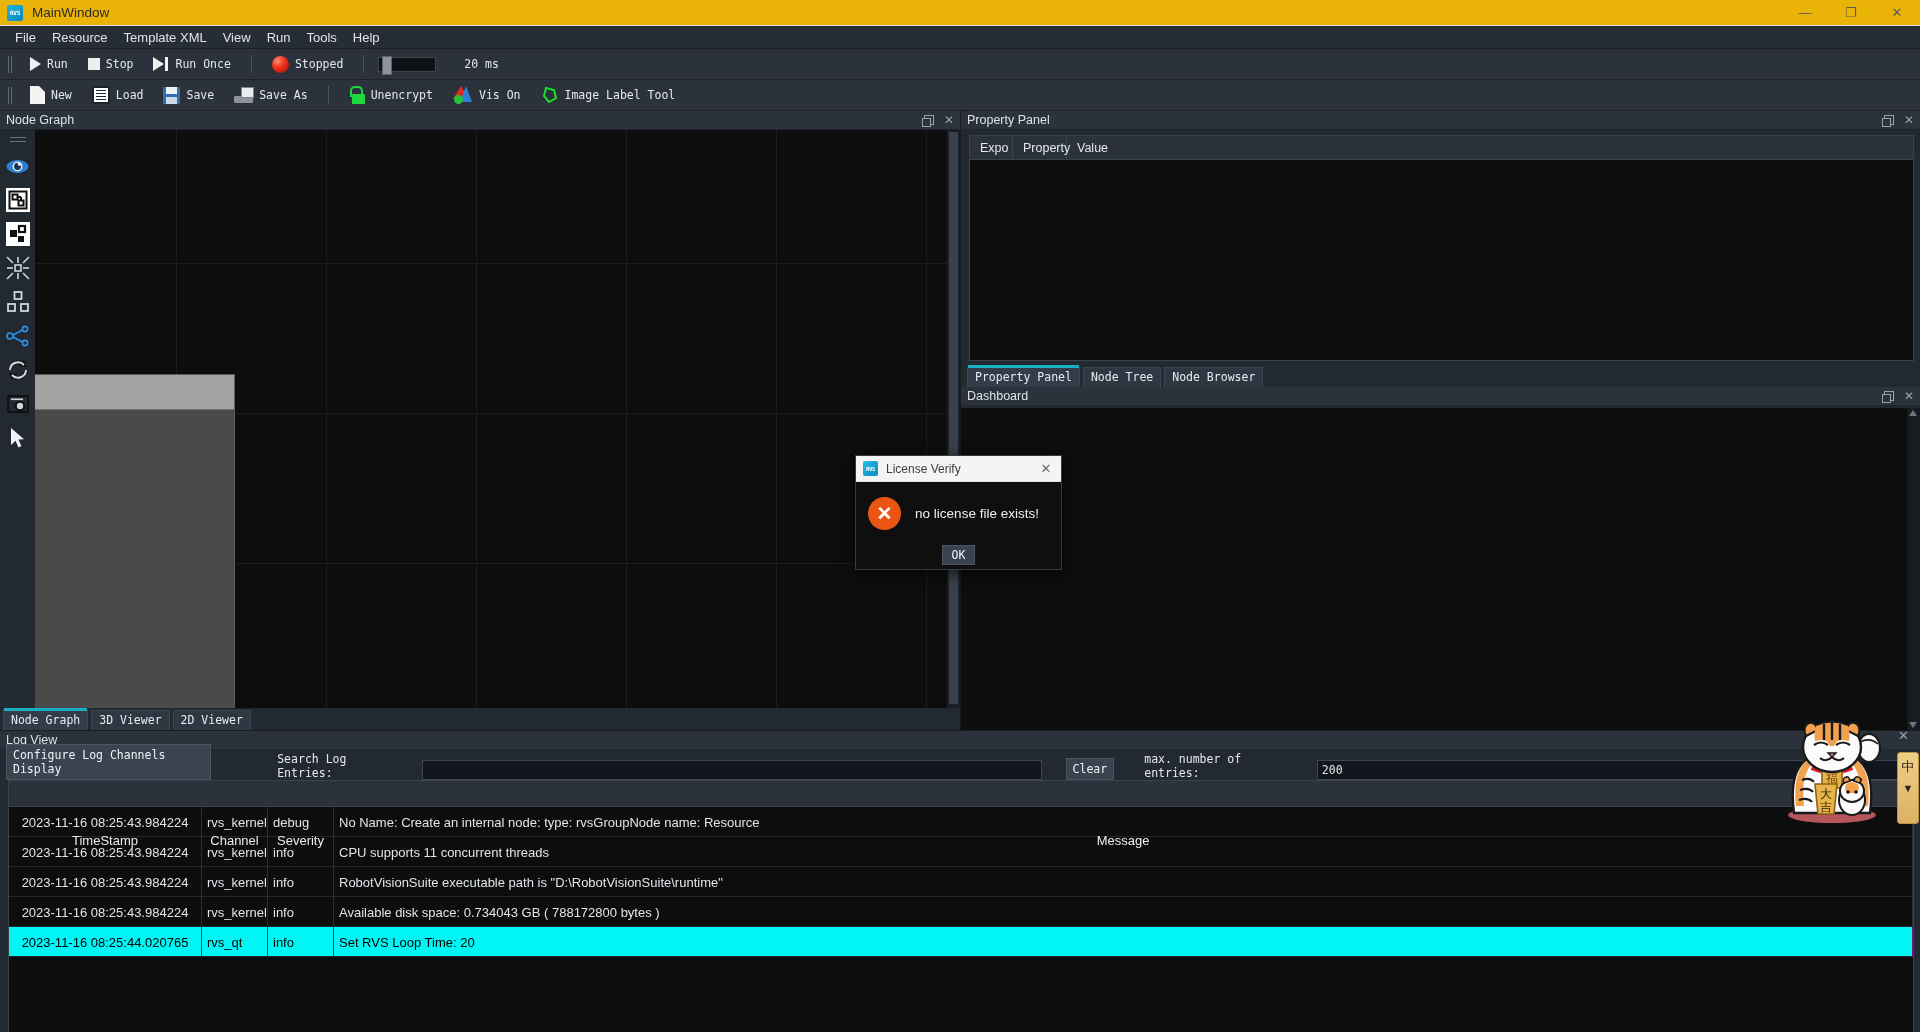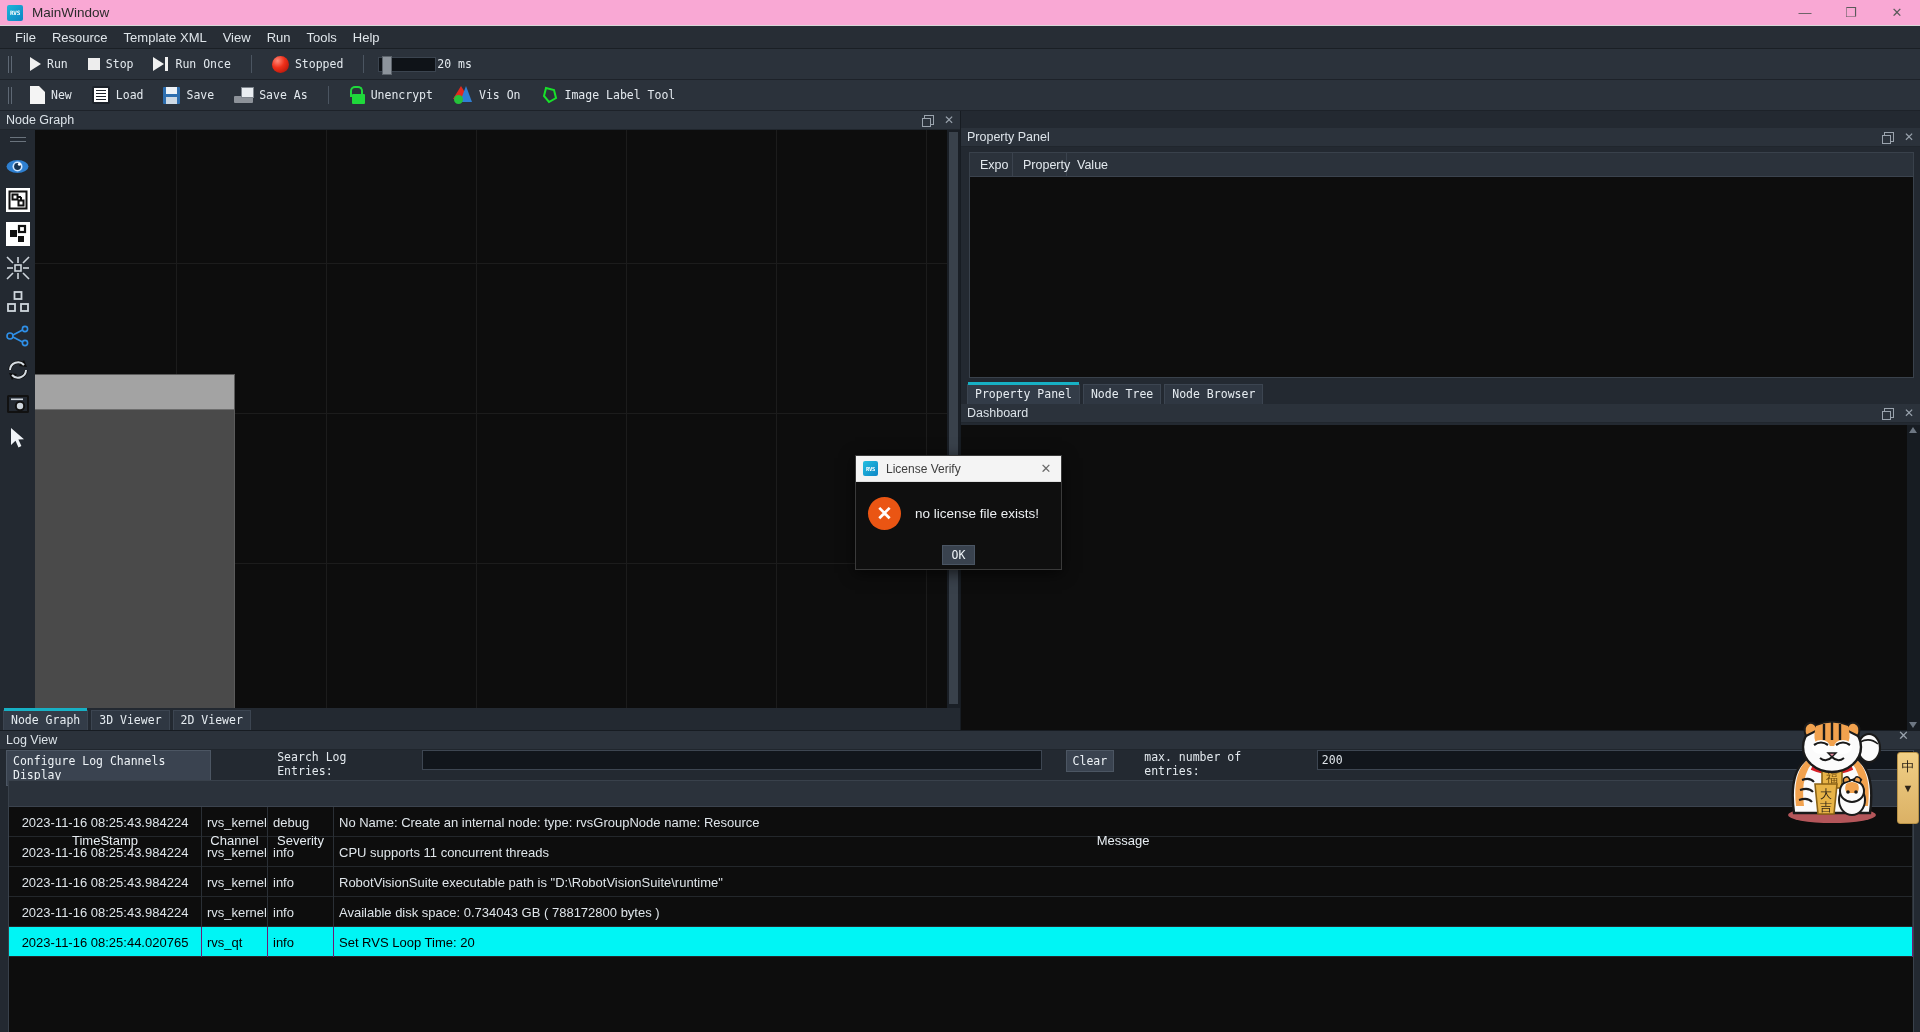--- a/index.html
+++ b/index.html
@@ -7,21 +7,21 @@
   body{
     font-family:"Liberation Sans", sans-serif;
     background:#1c2128;
     color:#d6dde3;
     font-size:13px;
     -webkit-font-smoothing:none;
   }
 
   
   #titlebar{
-    height:26px; background:#f9a8d4; display:flex; align-items:center;
+    height:26px; background:#eab308; display:flex; align-items:center;
     border-bottom:1px solid #d8d8d8;
   }
   #titlebar .app-icon{
     width:16px;height:16px;margin-left:7px;margin-right:9px;
     background:linear-gradient(135deg,#1fb6d8,#0d84c4);
     border-radius:2px;display:flex;align-items:center;justify-content:center;
     font-size:6px;color:#fff;font-weight:bold;letter-spacing:-.3px;
     font-family:"DejaVu Sans Mono",monospace;
   }
   #titlebar .title{ color:#2b2b2b; font-size:13.5px; }
@@ -61,21 +61,21 @@
   
   .ico-playonce{ width:16px;height:14px; }
   .ico-playonce:before{content:"";position:absolute;left:0;top:0;border-left:11px solid #f0f0f0;border-top:7px solid transparent;border-bottom:7px solid transparent;}
   .ico-playonce:after{content:"";position:absolute;left:12px;top:0;width:3px;height:14px;background:#f0f0f0;}
   
   .ico-sphere{width:17px;height:17px;border-radius:50%;
     background:radial-gradient(circle at 33% 28%, #ff8a7a 0%, #f0301a 42%, #a00d05 100%);}
   
   .slider{ width:58px;height:15px;background:#0f1318;border:1px solid #3b444f;position:relative; margin-left:4px;}
   .slider .knob{ position:absolute;left:3px;top:-2px;width:10px;height:19px;background:#8d949c;border:1px solid #5c636b;}
-  .slider-val{ font-family:"DejaVu Sans Mono",monospace;font-size:11.5px;color:#e3e9ee;margin-left:1px;}
+  .slider-val{ font-family:"DejaVu Sans Mono",monospace;font-size:11.5px;color:#e3e9ee;margin-left:28px;}
 
   
   .ico-new{width:15px;height:18px;background:#f4f4f4;position:relative;}
   .ico-new:after{content:"";position:absolute;right:0;top:0;border-top:6px solid #2b323b;border-left:6px solid transparent;}
   .ico-load{width:18px;height:18px;background:#fff;border:2px solid #1d232b;border-radius:2px;
     box-shadow:inset 0 0 0 1px #fff;display:flex;flex-direction:column;justify-content:center;gap:1.5px;padding:0 2px;}
   .ico-load i{display:block;height:1.6px;background:#1d232b;}
   .ico-save{width:17px;height:17px;background:#2e6fb0;position:relative;border-radius:1px;}
   .ico-save:before{content:"";position:absolute;left:3px;top:0;width:11px;height:7px;background:#eef3f8;}
   .ico-save:after{content:"";position:absolute;left:3px;bottom:0;width:11px;height:7px;background:#cdd9e5;}
@@ -134,37 +134,37 @@
   .tab{
     font-family:"DejaVu Sans Mono",monospace;font-size:11.5px;color:#e6ecf1;
     background:#2f3742;padding:2px 7px 3px;border:1px solid #3c4551;border-bottom:none;
     position:relative;
   }
   .tab.active{ background:#333c48; }
   .tab.active:before{content:"";position:absolute;left:0;right:0;top:-3px;height:3px;background:#17b0c4;}
 
   
   #right{ width:960px;display:flex;flex-direction:column;background:#232931;border-left:1px solid #171c22;}
-  #prop-panel{ height:276px;display:flex;flex-direction:column;margin-top:17px;}
+  #prop-panel{ height:276px;display:flex;flex-direction:column;}
   #prop-box{
     flex:1;margin:5px 6px 0 8px;background:#0d0d0d;border:1px solid #39414b;display:flex;flex-direction:column;
   }
   .thead{ height:24px;display:flex;align-items:center;background:#2b323b;border-bottom:1px solid #3b434e;}
   .thead .th{ padding:0 10px;font-size:12.5px;color:#e3e9ee;height:24px;display:flex;align-items:center;border-right:1px solid #3b434e;}
   #prop-tabs{ height:22px;display:flex;align-items:flex-end;padding-left:6px;gap:3px;margin-top:4px;}
   #dash{ flex:1;display:flex;flex-direction:column;}
   #dash-body{ flex:1;margin:2px 0 0 0;background:#0d0d0d;display:flex;}
   #dash-body .inner{flex:1;}
   #dash-scroll{ width:13px;background:#171c22;position:relative;}
   #dash-scroll .up{position:absolute;top:2px;left:2px;width:0;height:0;border-left:4px solid transparent;border-right:4px solid transparent;border-bottom:6px solid #6d7682;}
   #dash-scroll .dn{position:absolute;bottom:2px;left:2px;width:0;height:0;border-left:4px solid transparent;border-right:4px solid transparent;border-top:6px solid #6d7682;}
 
   
   #logview{ height:387px;display:flex;flex-direction:column;background:#232931;border-top:1px solid #171c22;}
-  #log-toolbar{ height:30px;display:flex;align-items:flex-start;padding:0 6px;gap:16px;}
+  #log-toolbar{ height:30px;display:flex;align-items:flex-end;padding:0 6px;gap:16px;}
   .btn-flat{
     font-family:"DejaVu Sans Mono",monospace;font-size:11.5px;color:#eef3f7;
     background:#3a4350;border:1px solid #4c5663;padding:3px 6px;
   }
   .lbl-mono{ font-family:"DejaVu Sans Mono",monospace;font-size:11.5px;color:#e3e9ee;}
   .txtin{
     background:#11161c;border:1px solid #3d4652;height:20px;color:#dfe5ea;
     font-family:"DejaVu Sans Mono",monospace;font-size:11.5px;padding:0 4px;
   }
   #log-table{ flex:1;margin:0 6px 6px 8px;background:#0d0d0d;border:1px solid #39414b;overflow:hidden;}

